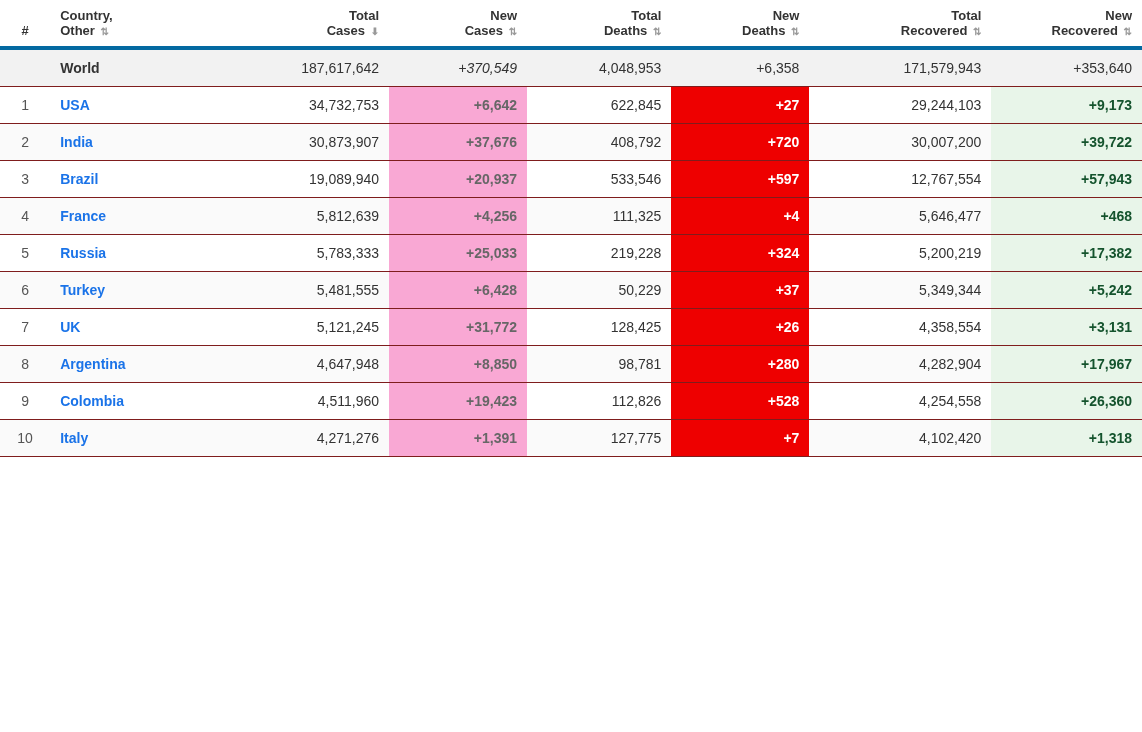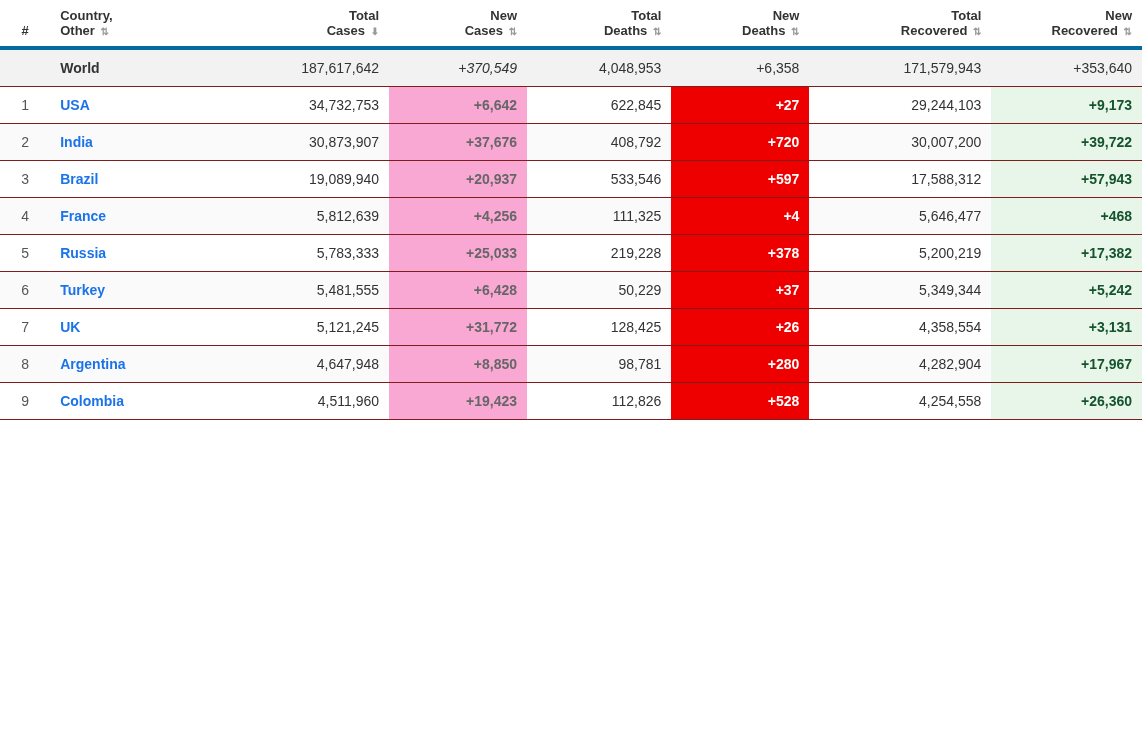--- a/index.html
+++ b/index.html
@@ -167,40 +167,40 @@
     <td>30,007,200</td>
     <td class="new-recovered-cell">+39,722</td>
   </tr>
       <tr class="odd-row">
     <td class="rank-col">3</td>
     <td class="country-col"><a href="#">Brazil</a></td>
     <td>19,089,940</td>
     <td class="new-cases-cell">+20,937</td>
     <td>533,546</td>
     <td class="new-deaths-cell">+597</td>
-    <td>17,588,312</td>
+    <td>12,767,554</td>
     <td class="new-recovered-cell">+57,943</td>
   </tr>
       <tr class="even-row">
     <td class="rank-col">4</td>
     <td class="country-col"><a href="#">France</a></td>
     <td>5,812,639</td>
     <td class="new-cases-cell">+4,256</td>
     <td>111,325</td>
     <td class="new-deaths-cell">+4</td>
     <td>5,646,477</td>
     <td class="new-recovered-cell">+468</td>
   </tr>
       <tr class="odd-row">
     <td class="rank-col">5</td>
     <td class="country-col"><a href="#">Russia</a></td>
     <td>5,783,333</td>
     <td class="new-cases-cell">+25,033</td>
     <td>219,228</td>
-    <td class="new-deaths-cell">+378</td>
+    <td class="new-deaths-cell">+324</td>
     <td>5,200,219</td>
     <td class="new-recovered-cell">+17,382</td>
   </tr>
       <tr class="even-row">
     <td class="rank-col">6</td>
     <td class="country-col"><a href="#">Turkey</a></td>
     <td>5,481,555</td>
     <td class="new-cases-cell">+6,428</td>
     <td>50,229</td>
     <td class="new-deaths-cell">+37</td>
@@ -230,14 +230,24 @@
       <tr class="odd-row">
     <td class="rank-col">9</td>
     <td class="country-col"><a href="#">Colombia</a></td>
     <td>4,511,960</td>
     <td class="new-cases-cell">+19,423</td>
     <td>112,826</td>
     <td class="new-deaths-cell">+528</td>
     <td>4,254,558</td>
     <td class="new-recovered-cell">+26,360</td>
   </tr>
+      <tr class="even-row">
+    <td class="rank-col">10</td>
+    <td class="country-col"><a href="#">Italy</a></td>
+    <td>4,271,276</td>
+    <td class="new-cases-cell">+1,391</td>
+    <td>127,775</td>
+    <td class="new-deaths-cell">+7</td>
+    <td>4,102,420</td>
+    <td class="new-recovered-cell">+1,318</td>
+  </tr>
     </tbody>
 </table>
 
 </body></html>

